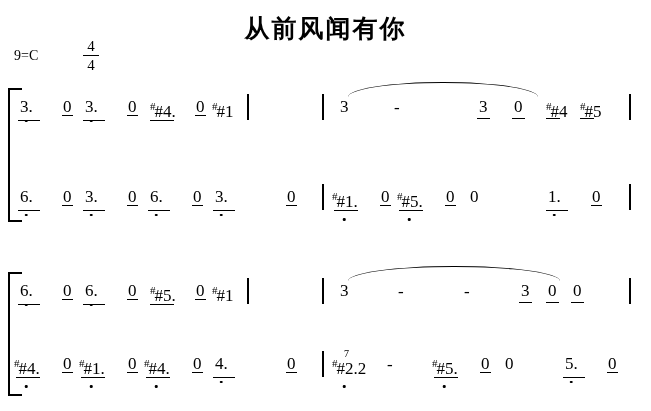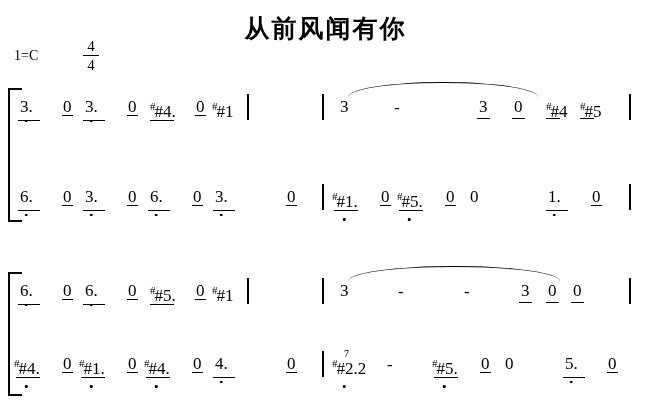--- a/index.html
+++ b/index.html
@@ -127,21 +127,21 @@
     font-size: 10px;
   }
 </style>
 </head>
 <body>
 
 <div class="sheet">
 
   <div class="title">从前风闻有你</div>
 
-  <div class="keysig">1=C</div>
+  <div class="keysig">9=C</div>
 
   <div class="timesig">
     <span class="num">4</span>
     <span class="bar"></span>
     <span class="den">4</span>
   </div>
 
   <div class="brace" style="left:8px; top:88px; height:130px;"></div>
 
   <div class="note" style="left:20px; top:98px;">

